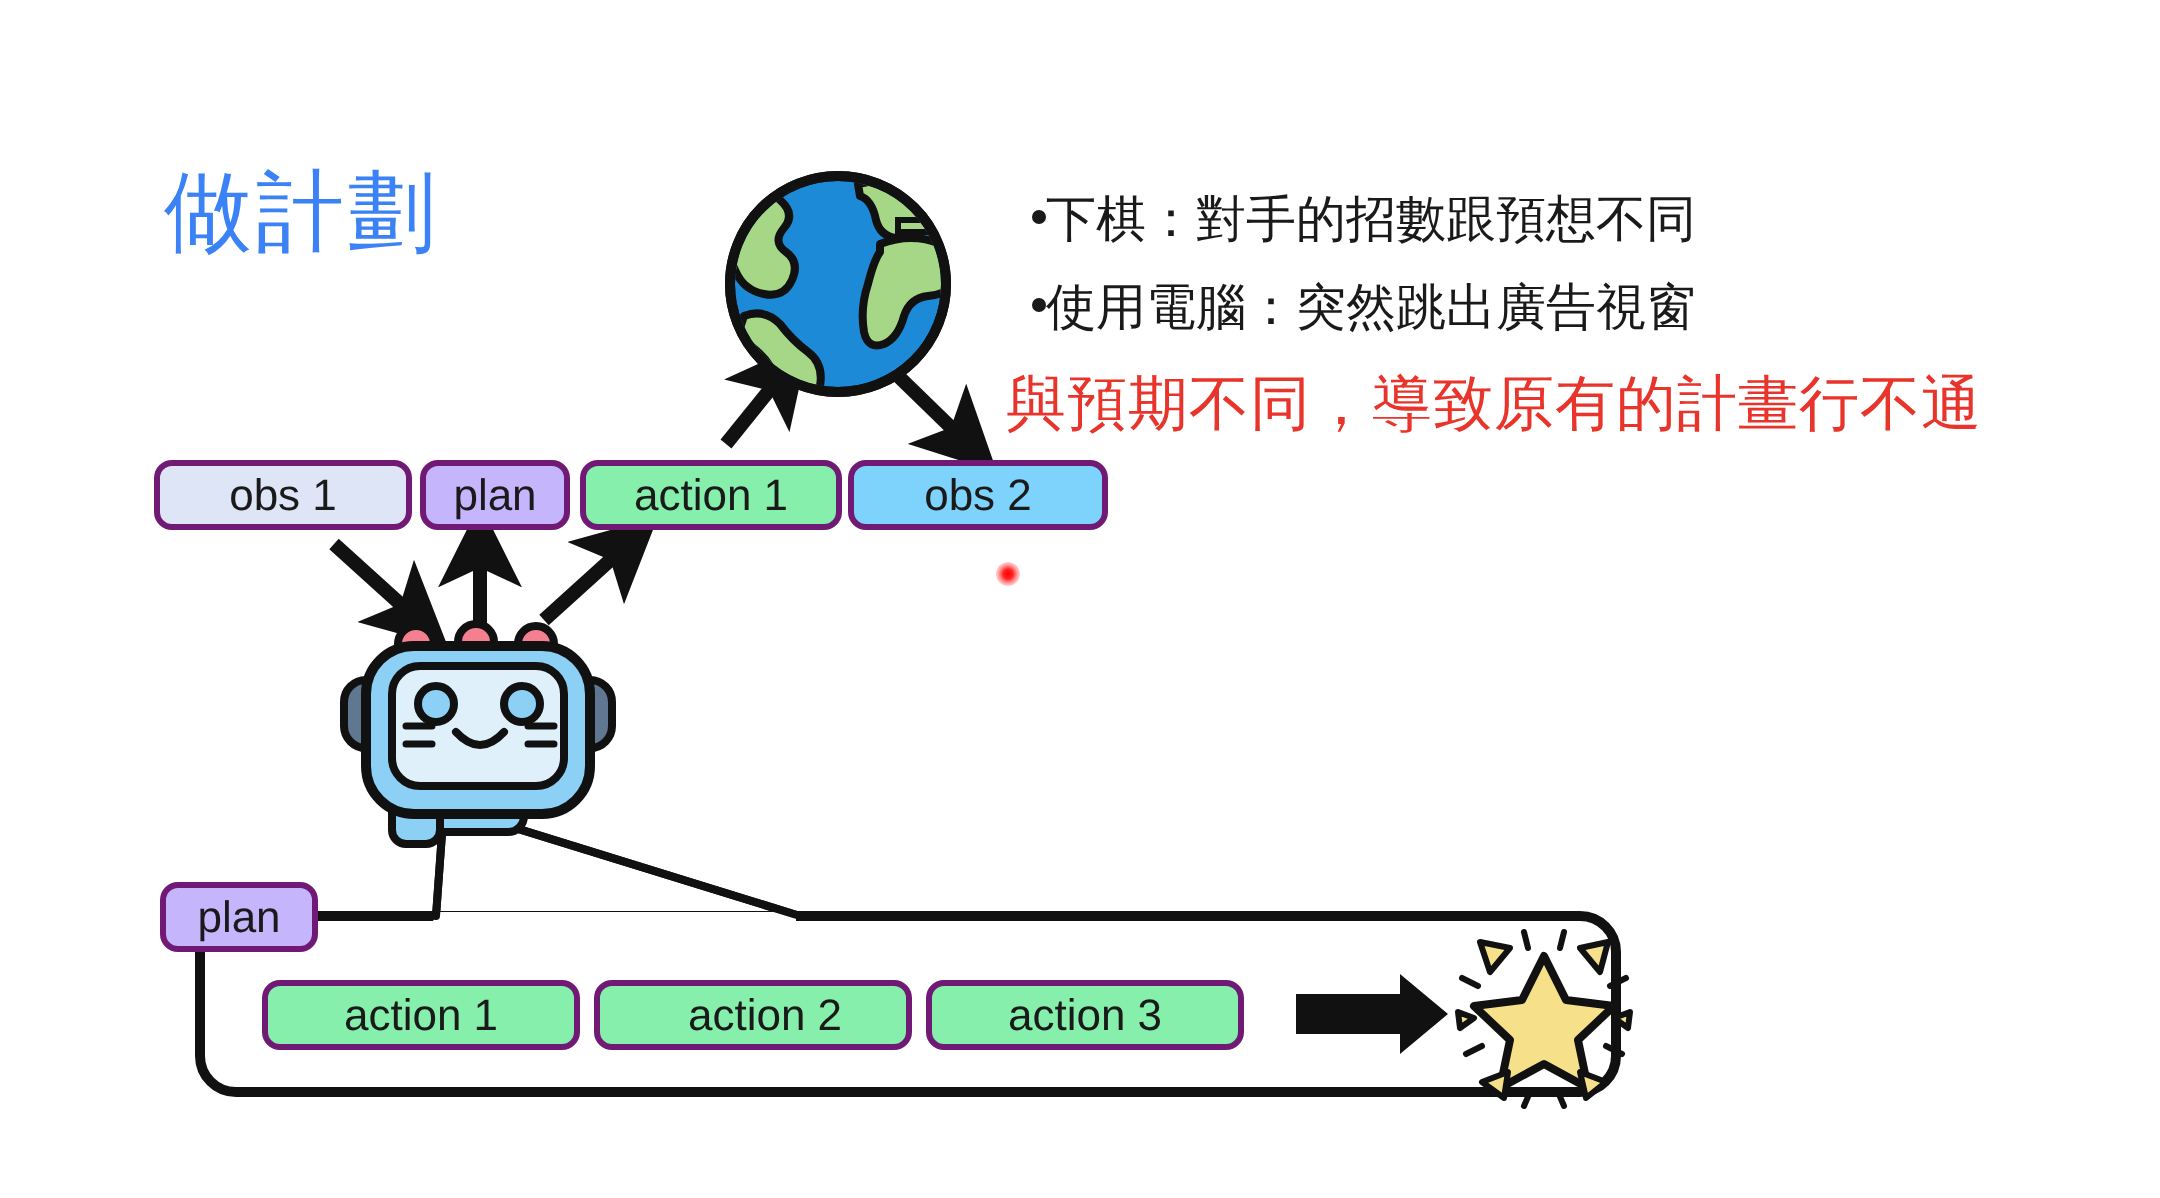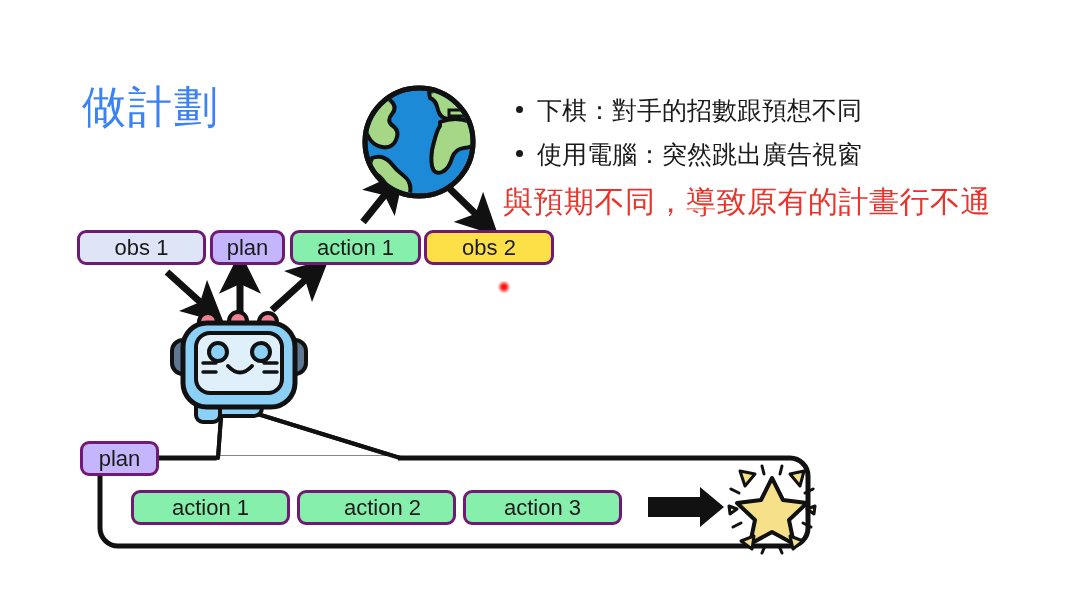--- a/index.html
+++ b/index.html
@@ -33,21 +33,20 @@
   
   #bullets {
     position: absolute;
     left: 516px;
     top: 88px;
     width: 460px;
   }
   .bullet-row {
     display: flex;
     align-items: baseline;
-    gap: 14px;
     font-size: 25px;
     line-height: 44px;
     color: #1a1a1a;
     white-space: nowrap;
   }
   .bullet-dot {
     display: inline-block;
     width: 7px;
     height: 7px;
     border-radius: 50%;
@@ -74,21 +73,21 @@
     display: flex;
     align-items: center;
     justify-content: center;
     font-size: 22px;
     color: #1a1a1a;
     white-space: nowrap;
   }
   .c-obs1  { background: #dde5f7; }
   .c-plan  { background: #c4b5fd; text-align: right; }
   .c-act   { background: #86efac; }
-  .c-obs2  { background: #fde047; }
+  .c-obs2  { background: #7dd3fc; }
 
   
   #box-obs1   { left: 77px;  top: 230px; width: 129px; height: 35px; }
   #box-plan   { left: 210px; top: 230px; width: 75px;  height: 35px; }
   #box-act1   { left: 290px; top: 230px; width: 131px; height: 35px; }
   #box-obs2   { left: 424px; top: 230px; width: 130px; height: 35px; }
 
   
   #box-bact1  { left: 131px; top: 490px; width: 159px; height: 35px; }
   #box-bact2  { left: 297px; top: 490px; width: 159px; height: 35px; padding-left: 12px; }

